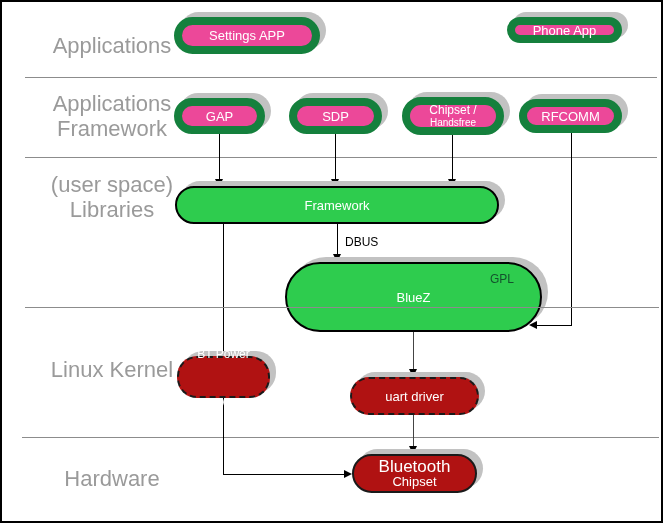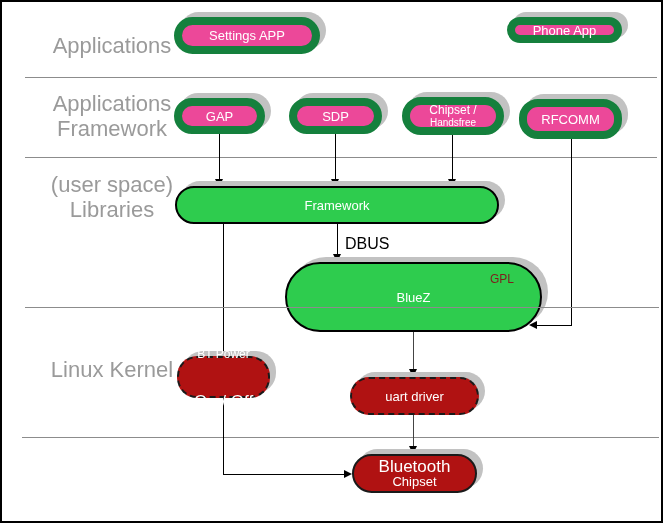--- a/index.html
+++ b/index.html
@@ -34,22 +34,22 @@
   .arrow-right{
     position:absolute;width:0;height:0;
     border-top:4px solid transparent;border-bottom:4px solid transparent;
     border-left:8px solid #000;
   }
   .arrow-left{
     position:absolute;width:0;height:0;
     border-top:4px solid transparent;border-bottom:4px solid transparent;
     border-right:8px solid #000;
   }
-  .edge-label{position:absolute;color:#000;font-size:16px;}
-  .gpl-tag{position:absolute;top:8px;right:26px;color:#7f1d1d;font-size:12px;}
+  .edge-label{position:absolute;color:#000;font-size:12px;}
+  .gpl-tag{position:absolute;top:8px;right:26px;color:#14532d;font-size:12px;}
   .sub{font-size:10px;line-height:12px;}
   .l1{font-size:12px;line-height:14px;}
 </style>
 </head>
 <body>
 
 <div id="canvas">
 
   <div class="layer-label" style="top:31px;">
     <div>Applications</div>
@@ -57,20 +57,23 @@
   <div class="layer-label" style="top:89px;">
     <div>Applications</div>
     <div>Framework</div>
   </div>
   <div class="layer-label" style="top:170px;">
     <div>(user space)</div>
     <div>Libraries</div>
   </div>
   <div class="layer-label" style="top:355px;">
     <div>Linux Kernel</div>
+  </div>
+  <div class="layer-label" style="top:464px;">
+    <div>Hardware</div>
   </div>
 
   <div class="divider" style="top:75px;left:23px;width:632px;"></div>
   <div class="divider" style="top:155px;left:23px;width:632px;"></div>
   <div class="divider" style="top:305px;left:23px;width:634px;z-index:5;"></div>
   <div class="divider" style="top:435px;left:20px;width:637px;"></div>
 
   <div class="vline" style="left:217px;top:131px;height:48px;z-index:1;"></div>
   <div class="arrow-down" style="left:213px;top:177px;z-index:1;"></div>
 
@@ -108,35 +111,35 @@
   <div class="pill blue" style="left:172px;top:96px;width:91px;height:36px;z-index:2;">
     <span>GAP</span>
   </div>
   <div class="pill blue" style="left:287px;top:96px;width:93px;height:36px;z-index:2;">
     <span>SDP</span>
   </div>
   <div class="pill blue" style="left:400px;top:95px;width:102px;height:38px;z-index:2;">
     <span class="l1">Chipset /</span>
     <span class="sub">Handsfree</span>
   </div>
-  <div class="pill blue" style="left:517px;top:97px;width:103px;height:40px;z-index:2;">
+  <div class="pill blue" style="left:517px;top:97px;width:103px;height:34px;z-index:2;">
     <span>RFCOMM</span>
   </div>
 
   <div class="pill green" style="left:173px;top:184px;width:324px;height:38px;border-radius:19px;z-index:2;">
     <span>Framework</span>
   </div>
   <div class="pill green" style="left:283px;top:260px;width:257px;height:70px;border-radius:36px;z-index:2;">
     <span class="gpl-tag">GPL</span>
     <span>BlueZ</span>
   </div>
 
   <div class="pill red" style="left:175px;top:354px;width:93px;height:42px;z-index:2;gap:35px;">
     <span class="l1">BT Power</span>
-    <span class="sub" style="font-size:17px;">On / Off</span>
+    <span class="sub" style="font-size:11px;">On / Off</span>
   </div>
   <div class="pill red" style="left:348px;top:375px;width:129px;height:38px;font-size:13px;z-index:2;">
     <span>uart driver</span>
   </div>
 
   <div class="pill red solid" style="left:350px;top:452px;width:125px;height:39px;z-index:2;">
     <span class="l1" style="font-size:17px;line-height:15px;">Bluetooth</span>
     <span class="l1" style="font-size:13px;line-height:15px;">Chipset</span>
   </div>
 

